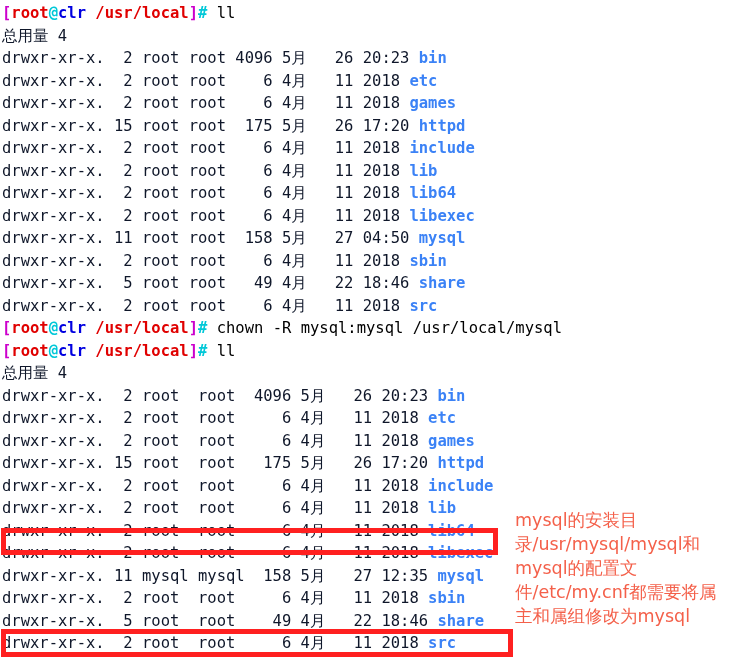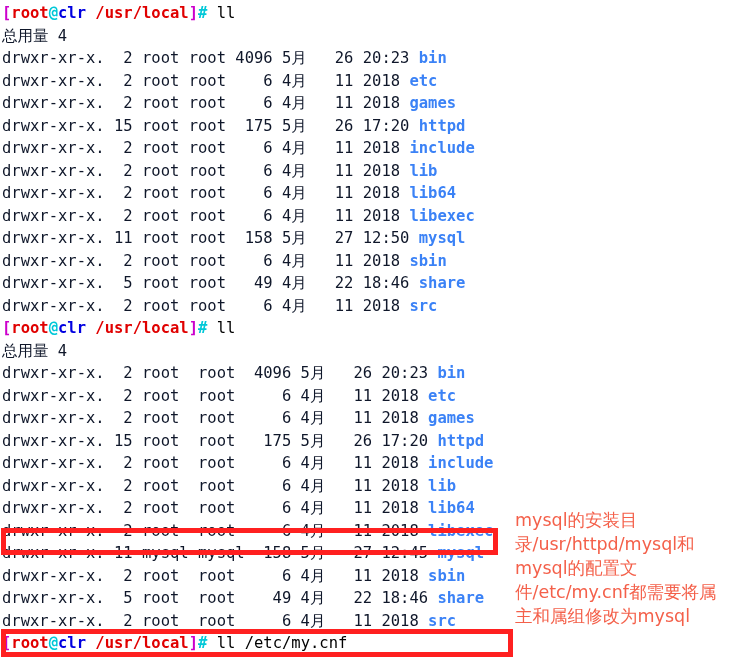--- a/index.html
+++ b/index.html
@@ -69,43 +69,44 @@
   <div class="line"><span class="plain">总用量 4</span></div>
 
   <div class="line"><span class="plain">drwxr-xr-x.  2 root root 4096 5月   26 20:23 </span><span class="dir">bin</span></div>
   <div class="line"><span class="plain">drwxr-xr-x.  2 root root    6 4月   11 2018 </span><span class="dir">etc</span></div>
   <div class="line"><span class="plain">drwxr-xr-x.  2 root root    6 4月   11 2018 </span><span class="dir">games</span></div>
   <div class="line"><span class="plain">drwxr-xr-x. 15 root root  175 5月   26 17:20 </span><span class="dir">httpd</span></div>
   <div class="line"><span class="plain">drwxr-xr-x.  2 root root    6 4月   11 2018 </span><span class="dir">include</span></div>
   <div class="line"><span class="plain">drwxr-xr-x.  2 root root    6 4月   11 2018 </span><span class="dir">lib</span></div>
   <div class="line"><span class="plain">drwxr-xr-x.  2 root root    6 4月   11 2018 </span><span class="dir">lib64</span></div>
   <div class="line"><span class="plain">drwxr-xr-x.  2 root root    6 4月   11 2018 </span><span class="dir">libexec</span></div>
-  <div class="line"><span class="plain">drwxr-xr-x. 11 root root  158 5月   27 12:50 </span><span class="dir">mysql</span></div>
+  <div class="line"><span class="plain">drwxr-xr-x. 11 root root  158 5月   27 04:50 </span><span class="dir">mysql</span></div>
   <div class="line"><span class="plain">drwxr-xr-x.  2 root root    6 4月   11 2018 </span><span class="dir">sbin</span></div>
   <div class="line"><span class="plain">drwxr-xr-x.  5 root root   49 4月   22 18:46 </span><span class="dir">share</span></div>
   <div class="line"><span class="plain">drwxr-xr-x.  2 root root    6 4月   11 2018 </span><span class="dir">src</span></div>
 
+  <div class="line cmdline"><span class="br">[</span><span class="user">root</span><span class="at">@</span><span class="host">clr</span><span class="plain"> </span><span class="path">/usr/local</span><span class="br">]</span><span class="hash">#</span><span class="cmd"> chown -R mysql:mysql /usr/local/mysql</span></div>
 
   <div class="line cmdline"><span class="br">[</span><span class="user">root</span><span class="at">@</span><span class="host">clr</span><span class="plain"> </span><span class="path">/usr/local</span><span class="br">]</span><span class="hash">#</span><span class="cmd"> ll</span></div>
 
   <div class="line"><span class="plain">总用量 4</span></div>
 
   <div class="line"><span class="plain">drwxr-xr-x.  2 root  root  4096 5月   26 20:23 </span><span class="dir">bin</span></div>
   <div class="line"><span class="plain">drwxr-xr-x.  2 root  root     6 4月   11 2018 </span><span class="dir">etc</span></div>
   <div class="line"><span class="plain">drwxr-xr-x.  2 root  root     6 4月   11 2018 </span><span class="dir">games</span></div>
   <div class="line"><span class="plain">drwxr-xr-x. 15 root  root   175 5月   26 17:20 </span><span class="dir">httpd</span></div>
   <div class="line"><span class="plain">drwxr-xr-x.  2 root  root     6 4月   11 2018 </span><span class="dir">include</span></div>
   <div class="line"><span class="plain">drwxr-xr-x.  2 root  root     6 4月   11 2018 </span><span class="dir">lib</span></div>
   <div class="line"><span class="plain">drwxr-xr-x.  2 root  root     6 4月   11 2018 </span><span class="dir">lib64</span></div>
   <div class="line"><span class="plain">drwxr-xr-x.  2 root  root     6 4月   11 2018 </span><span class="dir">libexec</span></div>
-  <div class="line"><span class="plain">drwxr-xr-x. 11 mysql mysql  158 5月   27 12:45 </span><span class="dir">mysql</span></div>
+  <div class="line"><span class="plain">drwxr-xr-x. 11 mysql mysql  158 5月   27 12:35 </span><span class="dir">mysql</span></div>
   <div class="line"><span class="plain">drwxr-xr-x.  2 root  root     6 4月   11 2018 </span><span class="dir">sbin</span></div>
   <div class="line"><span class="plain">drwxr-xr-x.  5 root  root    49 4月   22 18:46 </span><span class="dir">share</span></div>
   <div class="line"><span class="plain">drwxr-xr-x.  2 root  root     6 4月   11 2018 </span><span class="dir">src</span></div>
 
   <div class="line cmdline"><span class="br">[</span><span class="user">root</span><span class="at">@</span><span class="host">clr</span><span class="plain"> </span><span class="path">/usr/local</span><span class="br">]</span><span class="hash">#</span><span class="cmd"> ll /etc/my.cnf</span></div>
 
 </div>
 
 <div class="hlbox" id="box-mysql-dir"></div>
 <div class="hlbox" id="box-mycnf"></div>
 
-<div id="annotation">mysql的安装目录/usr/httpd/mysql和mysql的配置文件/etc/my.cnf都需要将属主和属组修改为mysql</div>
+<div id="annotation">mysql的安装目录/usr/mysql/mysql和mysql的配置文件/etc/my.cnf都需要将属主和属组修改为mysql</div>
 
 </body></html>

